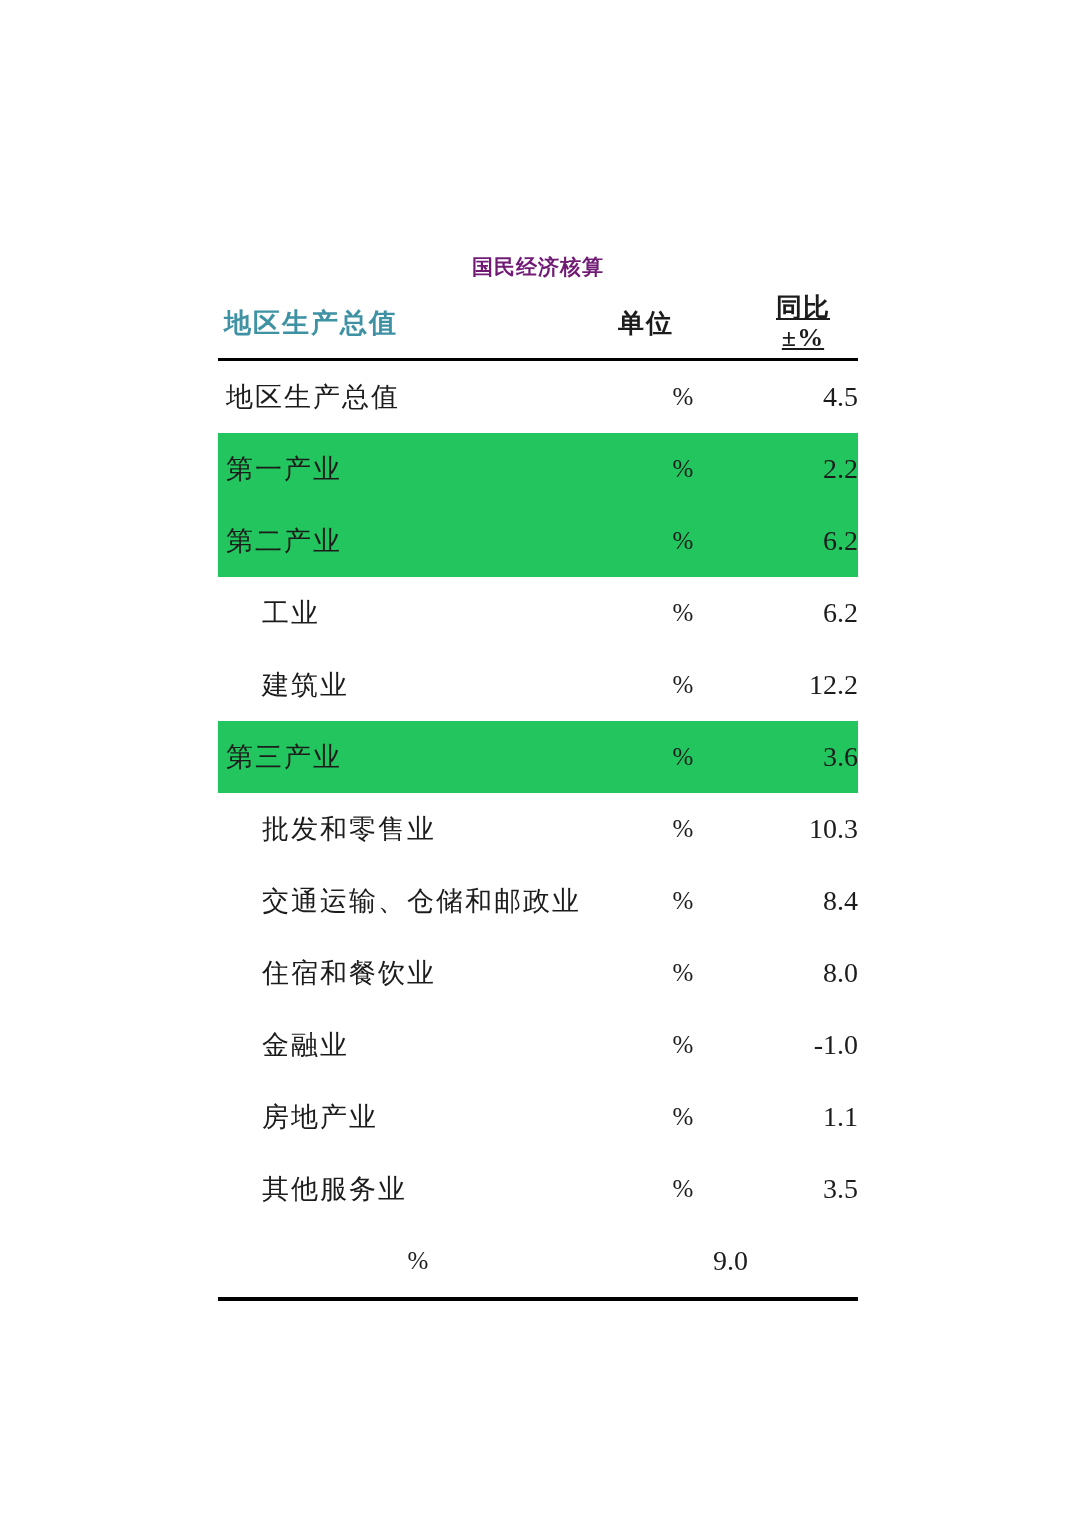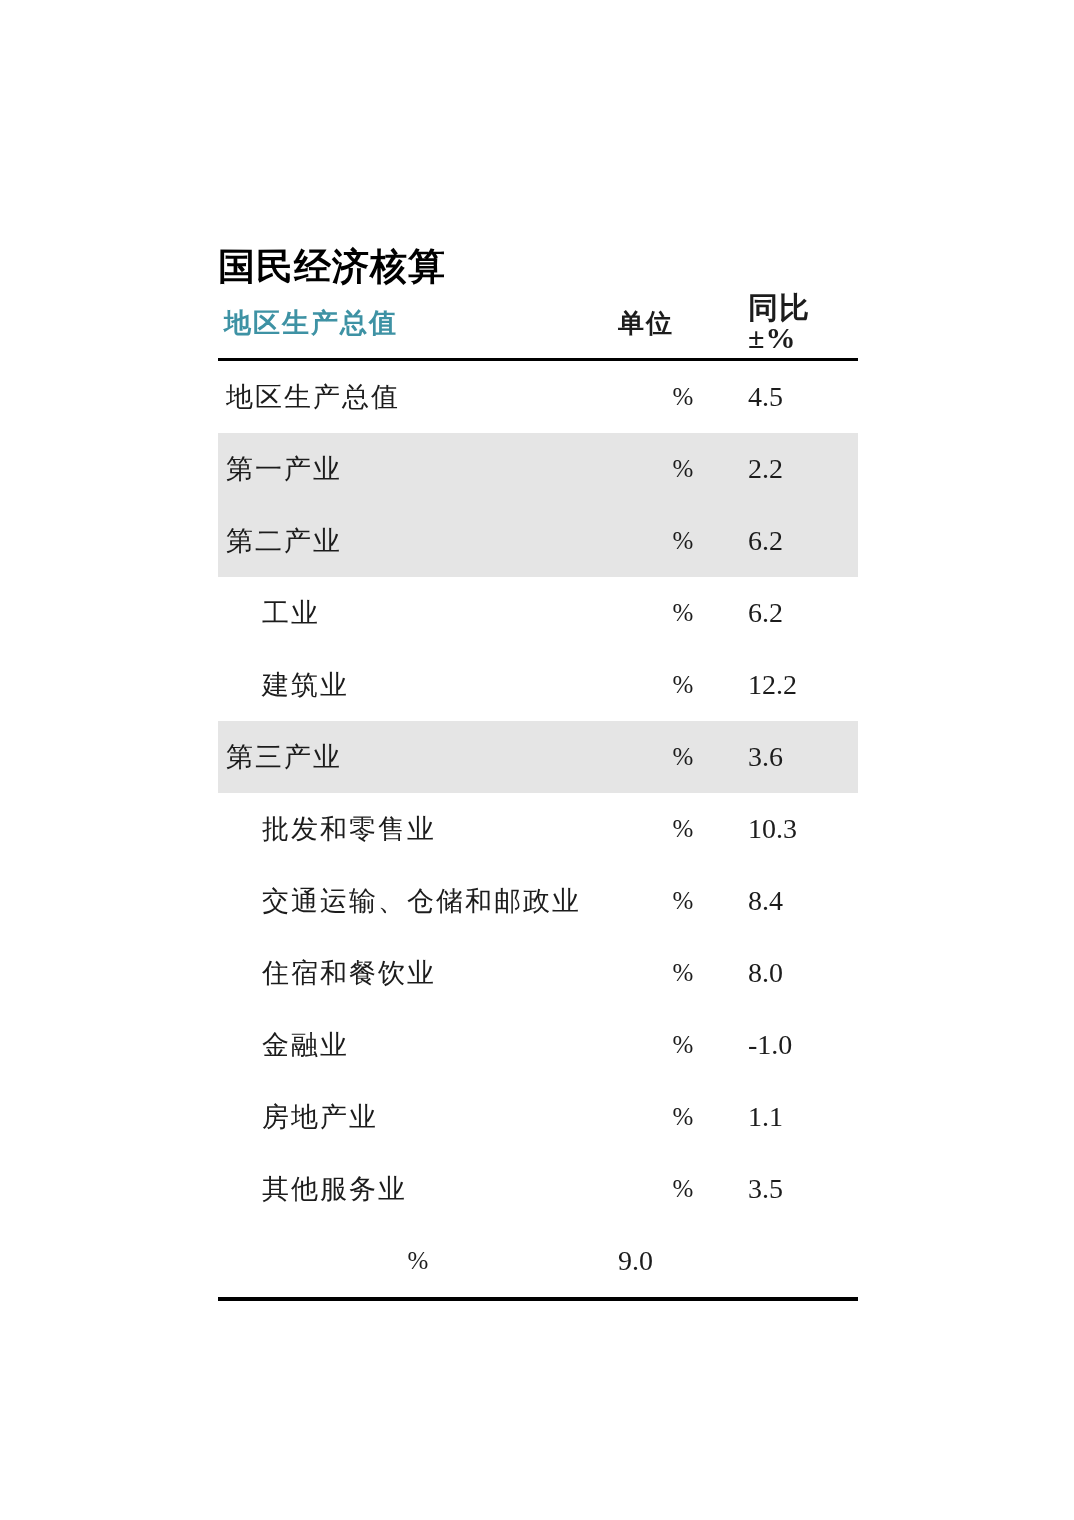--- a/index.html
+++ b/index.html
@@ -13,25 +13,26 @@
     font-family: "Liberation Serif", "DejaVu Serif", serif;
     color: #1c1c1c;
   }
   .doc {
     position: absolute;
     left: 218px;
     top: 246px;
     width: 640px;
   }
   .doc-title {
+    text-align: center;
     font-family: "Liberation Sans", "DejaVu Sans", sans-serif;
     font-weight: 700;
-    font-size: 37px;
+    font-size: 21px;
     line-height: 42px;
-    color: #000000;
+    color: #701a75;
     letter-spacing: 1px;
   }
   .tbl { width: 640px; }
   .tbl-header {
     display: grid;
     grid-template-columns: 400px 130px 110px;
     height: 73px;
     align-items: center;
     border-bottom: 3px solid #000000;
   }
@@ -42,48 +43,49 @@
     padding-left: 6px;
     letter-spacing: 2px;
     white-space: nowrap;
   }
   .th-unit {
     font-size: 26px;
     font-weight: 700;
     letter-spacing: 2px;
   }
   .th-yoy {
-    font-size: 30px;
+    font-size: 26px;
     font-weight: 700;
-    text-align: left;
+    text-align: center;
     line-height: 30px;
     letter-spacing: 1px;
+    text-decoration: underline;
   }
   .tbl-body { border-bottom: 4px solid #000000; }
   .row {
     display: grid;
     grid-template-columns: 400px 130px 110px;
     height: 72px;
     align-items: center;
   }
-  .row.hl { background: #e5e5e5; }
+  .row.hl { background: #22c55e; }
   .cell-label {
     font-size: 27px;
     padding-left: 8px;
     letter-spacing: 2px;
     white-space: nowrap;
   }
   .row.indent .cell-label { padding-left: 44px; }
   .cell-unit {
     font-size: 25px;
     text-align: center;
   }
   .cell-value {
     font-size: 28px;
-    text-align: left;
+    text-align: right;
   }
 </style>
 </head>
 <body>
 
 <div class="page">
   <div class="doc">
 
     <div class="doc-title">国民经济核算</div>
 

